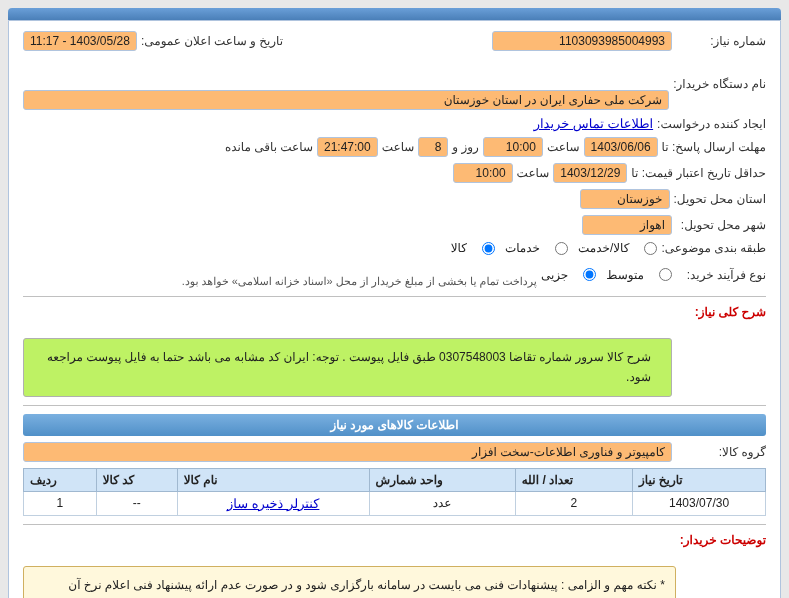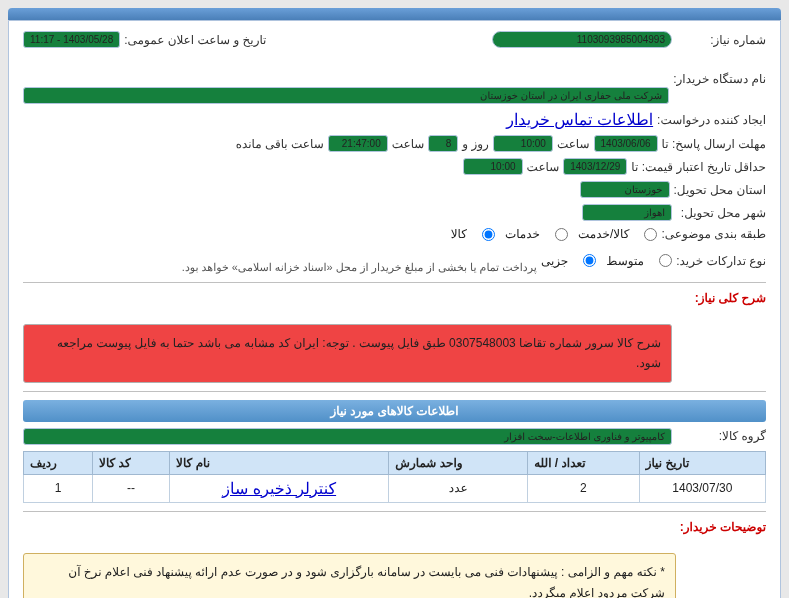--- a/index.html
+++ b/index.html
@@ -39,70 +39,69 @@
       gap: 4px;
     }
     .label {
       color: #333;
       white-space: nowrap;
       font-size: 12px;
       min-width: 90px;
       text-align: right;
     }
     .field-box {
-      background: #15803d;
+      background: #fdba74;
       border: 1px solid #b0c4de;
       border-radius: 3px;
       padding: 2px 6px;
-      font-size: 10px;
+      font-size: 12px;
       color: #222;
       direction: rtl;
     }
     .field-full {
       flex: 1;
       margin-top: 33px;
     }
     .field-med {
       min-width: 180px;
-      border-radius: 9px;
     }
     .field-sm {
       min-width: 90px;
     }
     .field-xs {
       min-width: 60px;
     }
     .link-blue {
       color: #0000cd;
       text-decoration: underline;
       cursor: pointer;
-      font-size: 16px;
+      font-size: 13px;
     }
     .radio-group {
       display: flex;
       gap: 10px;
       align-items: center;
       direction: rtl;
     }
     .radio-item {
       display: flex;
       align-items: center;
       gap: 15px;
       font-size: 12px;
     }
     .divider {
       border: none;
       border-top: 1px solid #c0c0c0;
       margin: 8px 0;
     }
     .note-box {
-      background: #ef4444;
+      background: #bef264;
       border: 1px solid #b0b0b0;
       border-radius: 3px;
-      padding: 8px 10px;
+      padding: 8px 20px;
       font-size: 12px;
       color: #222;
       line-height: 1.7;
       direction: rtl;
     }
     .section-sub-header {
       background: linear-gradient(to bottom, #7ab0e0, #5090c8);
       color: white;
       text-align: center;
       padding: 4px 8px;
@@ -249,21 +248,21 @@
           <span>خدمات</span>
         </label>
         <label class="radio-item">
           <input type="radio" name="tabaqe" checked="" style="">
           <span>کالا</span>
         </label>
       </div>
     </div>
 
     <div class="info-row">
-      <span class="label">نوع تدارکات خرید:</span>
+      <span class="label">نوع فرآیند خرید:</span>
       <div class="radio-group">
         <label class="radio-item">
           <input type="radio" name="farayand" style="">
           <span>متوسط</span>
         </label>
         <label class="radio-item">
           <input type="radio" name="farayand" checked="" style="">
           <span>جزیی</span>
         </label>
       </div>

